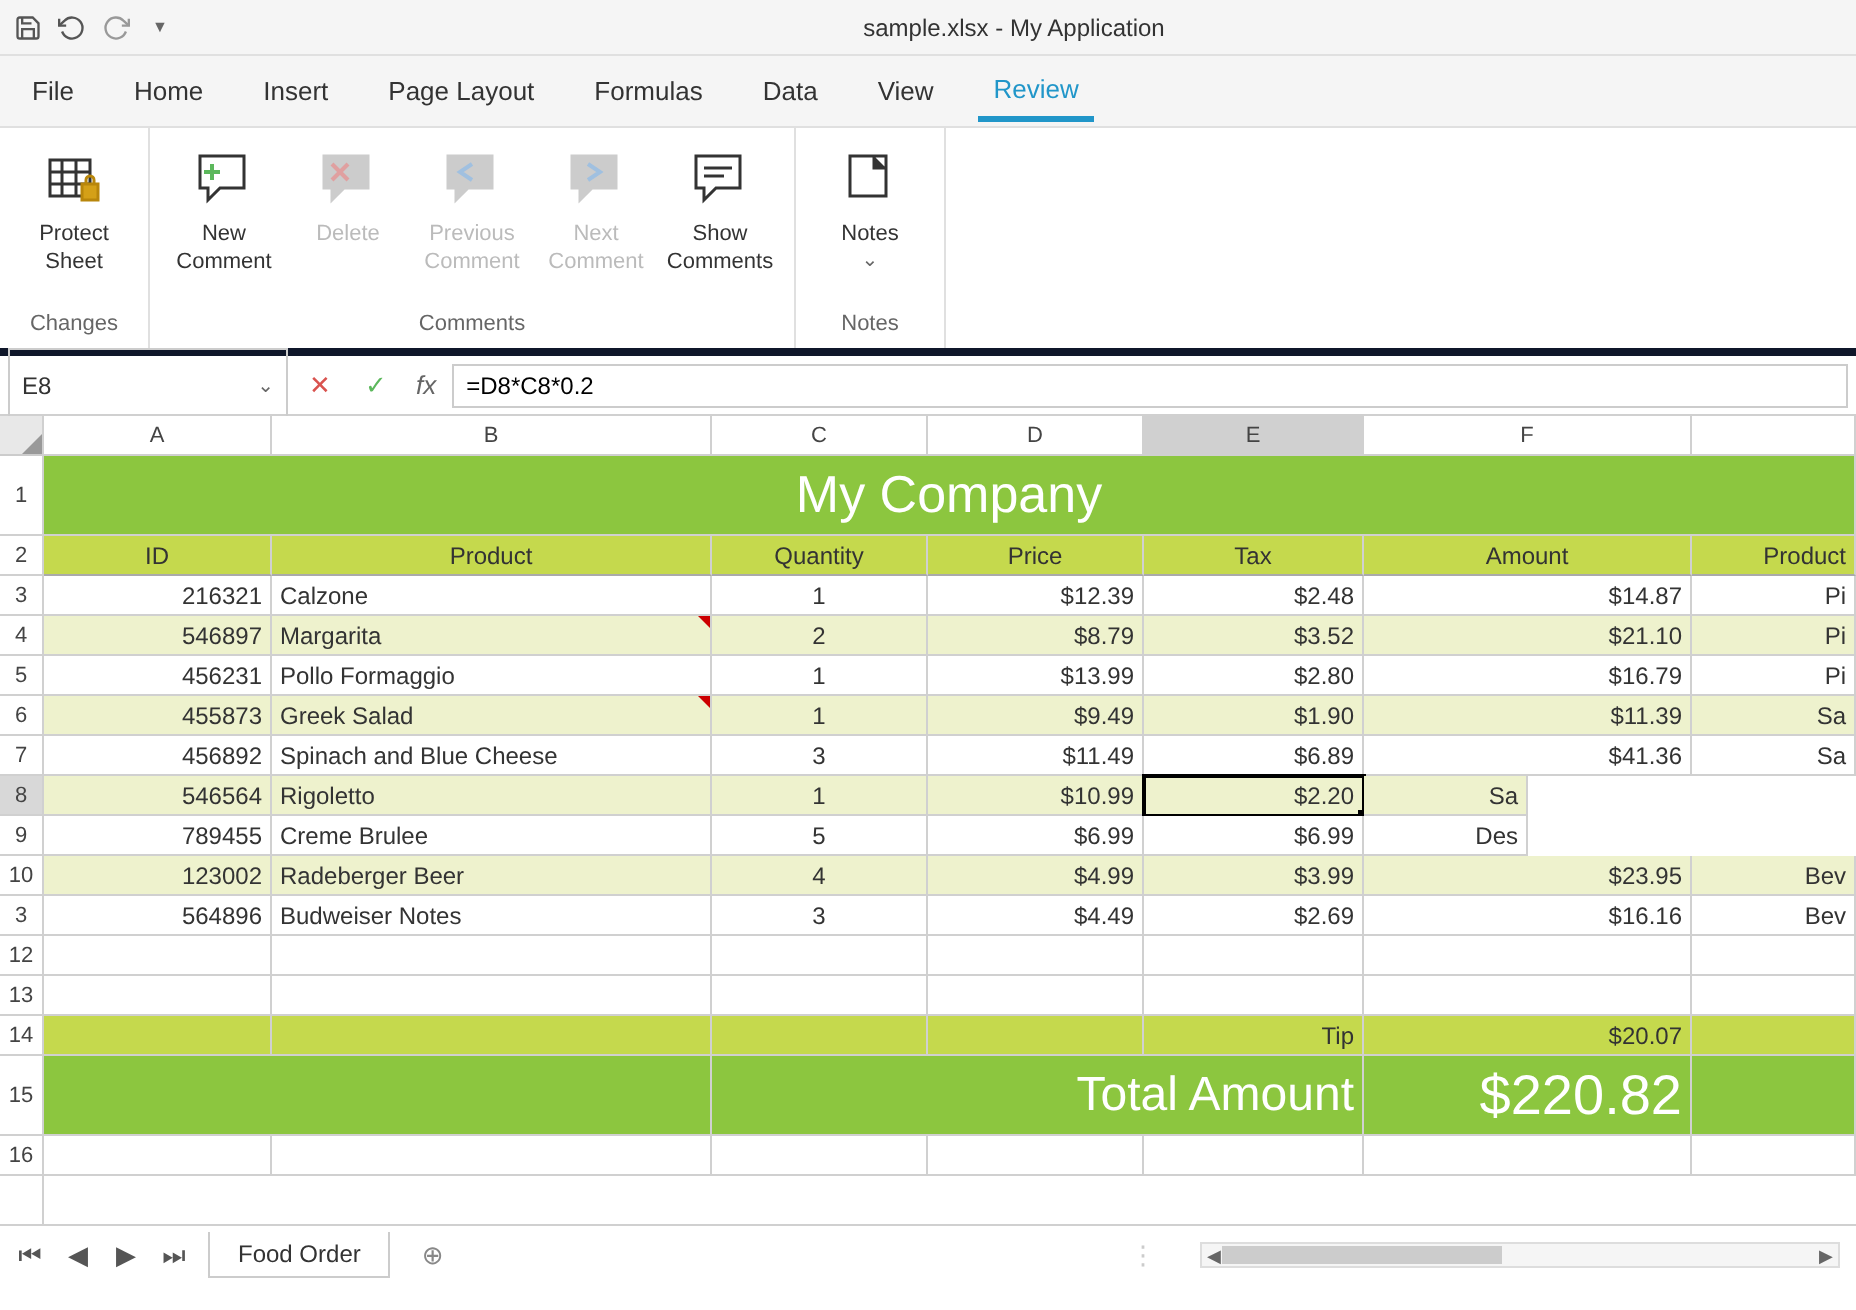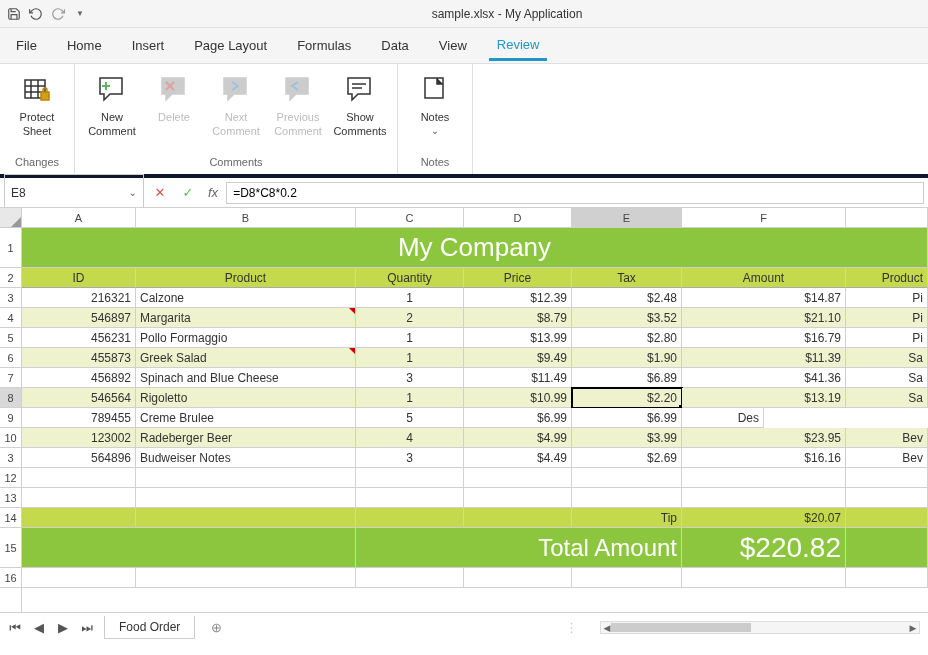--- a/index.html
+++ b/index.html
@@ -160,33 +160,33 @@
               <line x1="8" y1="8" x2="16" y2="16" stroke="#e0a0a0" stroke-width="2"></line>
               <line x1="16" y1="8" x2="8" y2="16" stroke="#e0a0a0" stroke-width="2"></line>
             </svg>
           </div>
         <span>Delete</span>
       </div>
       <div class="ribbon-btn disabled">
         <div class="icon">
             <svg width="32" height="32" viewBox="0 0 32 32" fill="none" stroke="#ccc" stroke-width="1.5">
               <path d="M4 4h22v16H14l-6 6v-6H4z"></path>
-              <path d="M12 8l6 4-6 4" stroke="#a0c0e0" stroke-width="2" fill="none"></path>
-            </svg>
-          </div>
-        <span>Next Comment</span>
+              <path d="M16 8l-6 4 6 4" stroke="#a0c0e0" stroke-width="2" fill="none"></path>
+            </svg>
+          </div>
+        <span>Previous Comment</span>
       </div>
       <div class="ribbon-btn disabled">
         <div class="icon">
             <svg width="32" height="32" viewBox="0 0 32 32" fill="none" stroke="#ccc" stroke-width="1.5">
               <path d="M4 4h22v16H14l-6 6v-6H4z"></path>
-              <path d="M16 8l-6 4 6 4" stroke="#a0c0e0" stroke-width="2" fill="none"></path>
-            </svg>
-          </div>
-        <span>Previous Comment</span>
+              <path d="M12 8l6 4-6 4" stroke="#a0c0e0" stroke-width="2" fill="none"></path>
+            </svg>
+          </div>
+        <span>Next Comment</span>
       </div>
       <div class="ribbon-btn">
         <div class="icon">
             <svg width="32" height="32" viewBox="0 0 32 32" fill="none" stroke="#333" stroke-width="1.5">
               <path d="M4 4h22v16H14l-6 6v-6H4z"></path>
               <line x1="8" y1="10" x2="22" y2="10"></line>
               <line x1="8" y1="14" x2="18" y2="14"></line>
             </svg>
           </div>
         <span>Show Comments</span>
@@ -313,21 +313,20 @@
           <div class="cell colE right">$6.89</div>
           <div class="cell colF right">$41.36</div>
           <div class="cell colG right">Sa</div>
         </div>
         <div class="row data-row alt">
           <div class="cell colA right">546564</div>
           <div class="cell colB left">Rigoletto</div>
           <div class="cell colC center">1</div>
           <div class="cell colD right">$10.99</div>
           <div class="cell colE right sel-cell">$2.20</div>
-          <div class="cell colF right">$13.19</div>
           <div class="cell colG right">Sa</div>
         </div>
         <div class="row data-row">
           <div class="cell colA right">789455</div>
           <div class="cell colB left">Creme Brulee</div>
           <div class="cell colC center">5</div>
           <div class="cell colD right">$6.99</div>
           <div class="cell colE right">$6.99</div>
           <div class="cell colG right">Des</div>
         </div>

